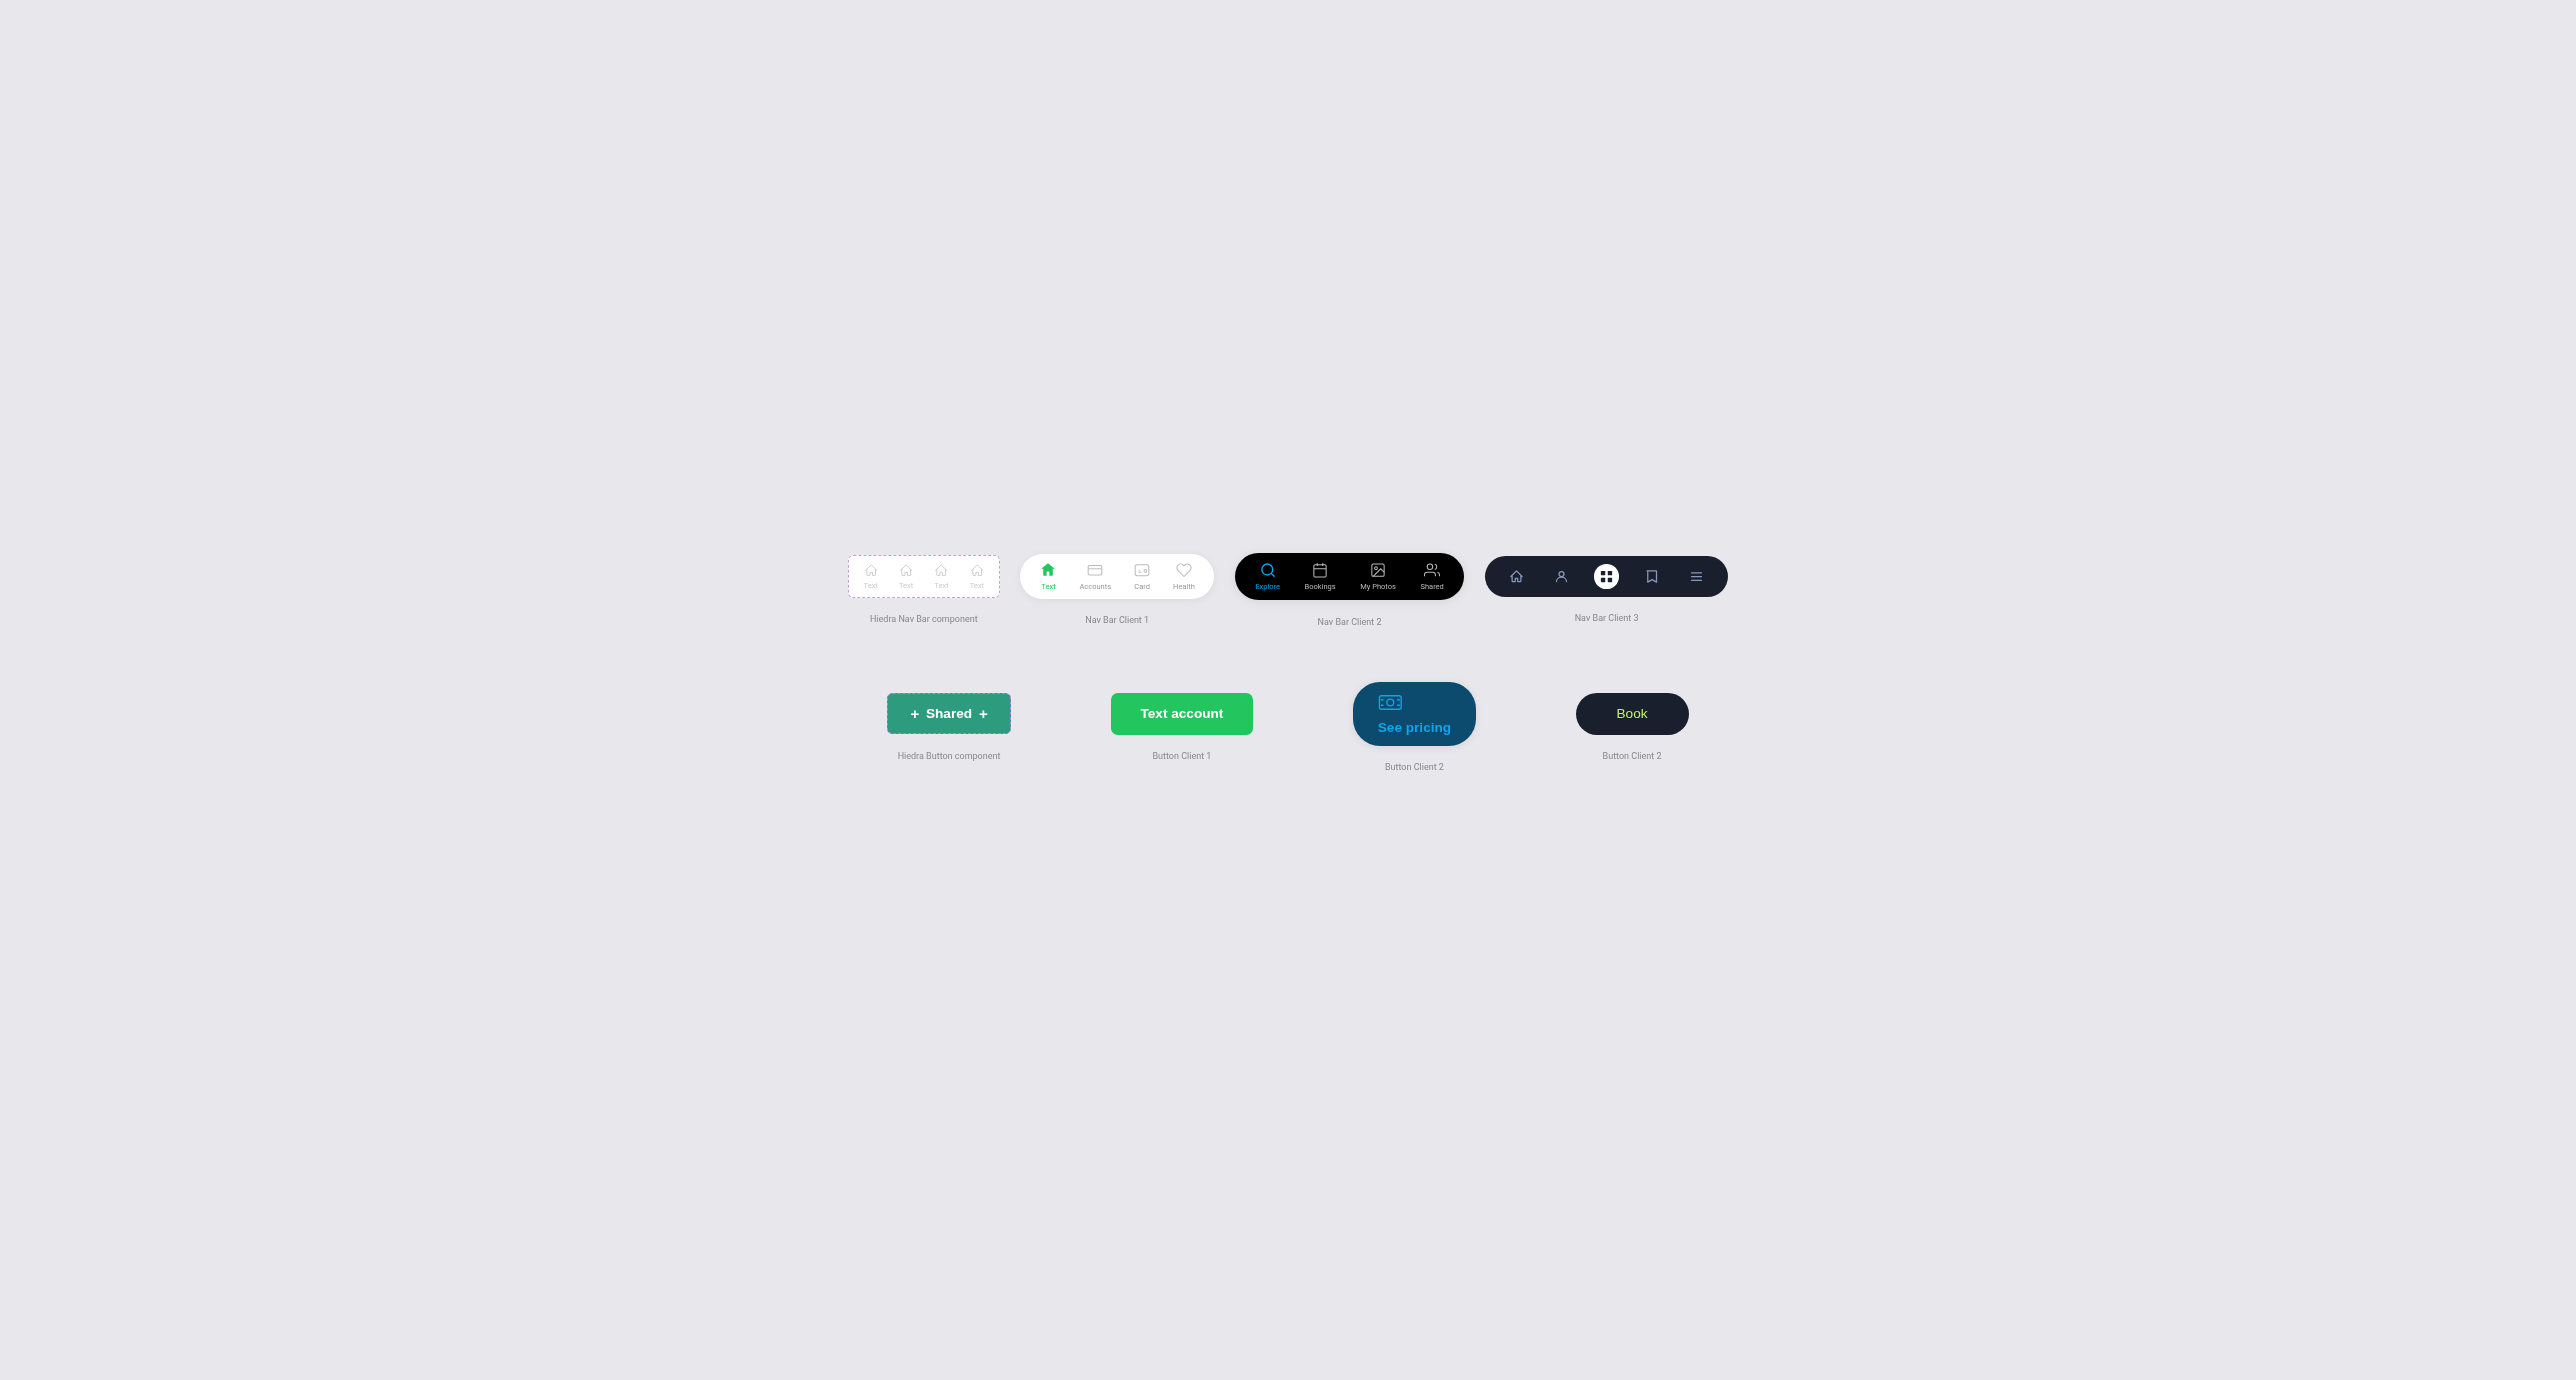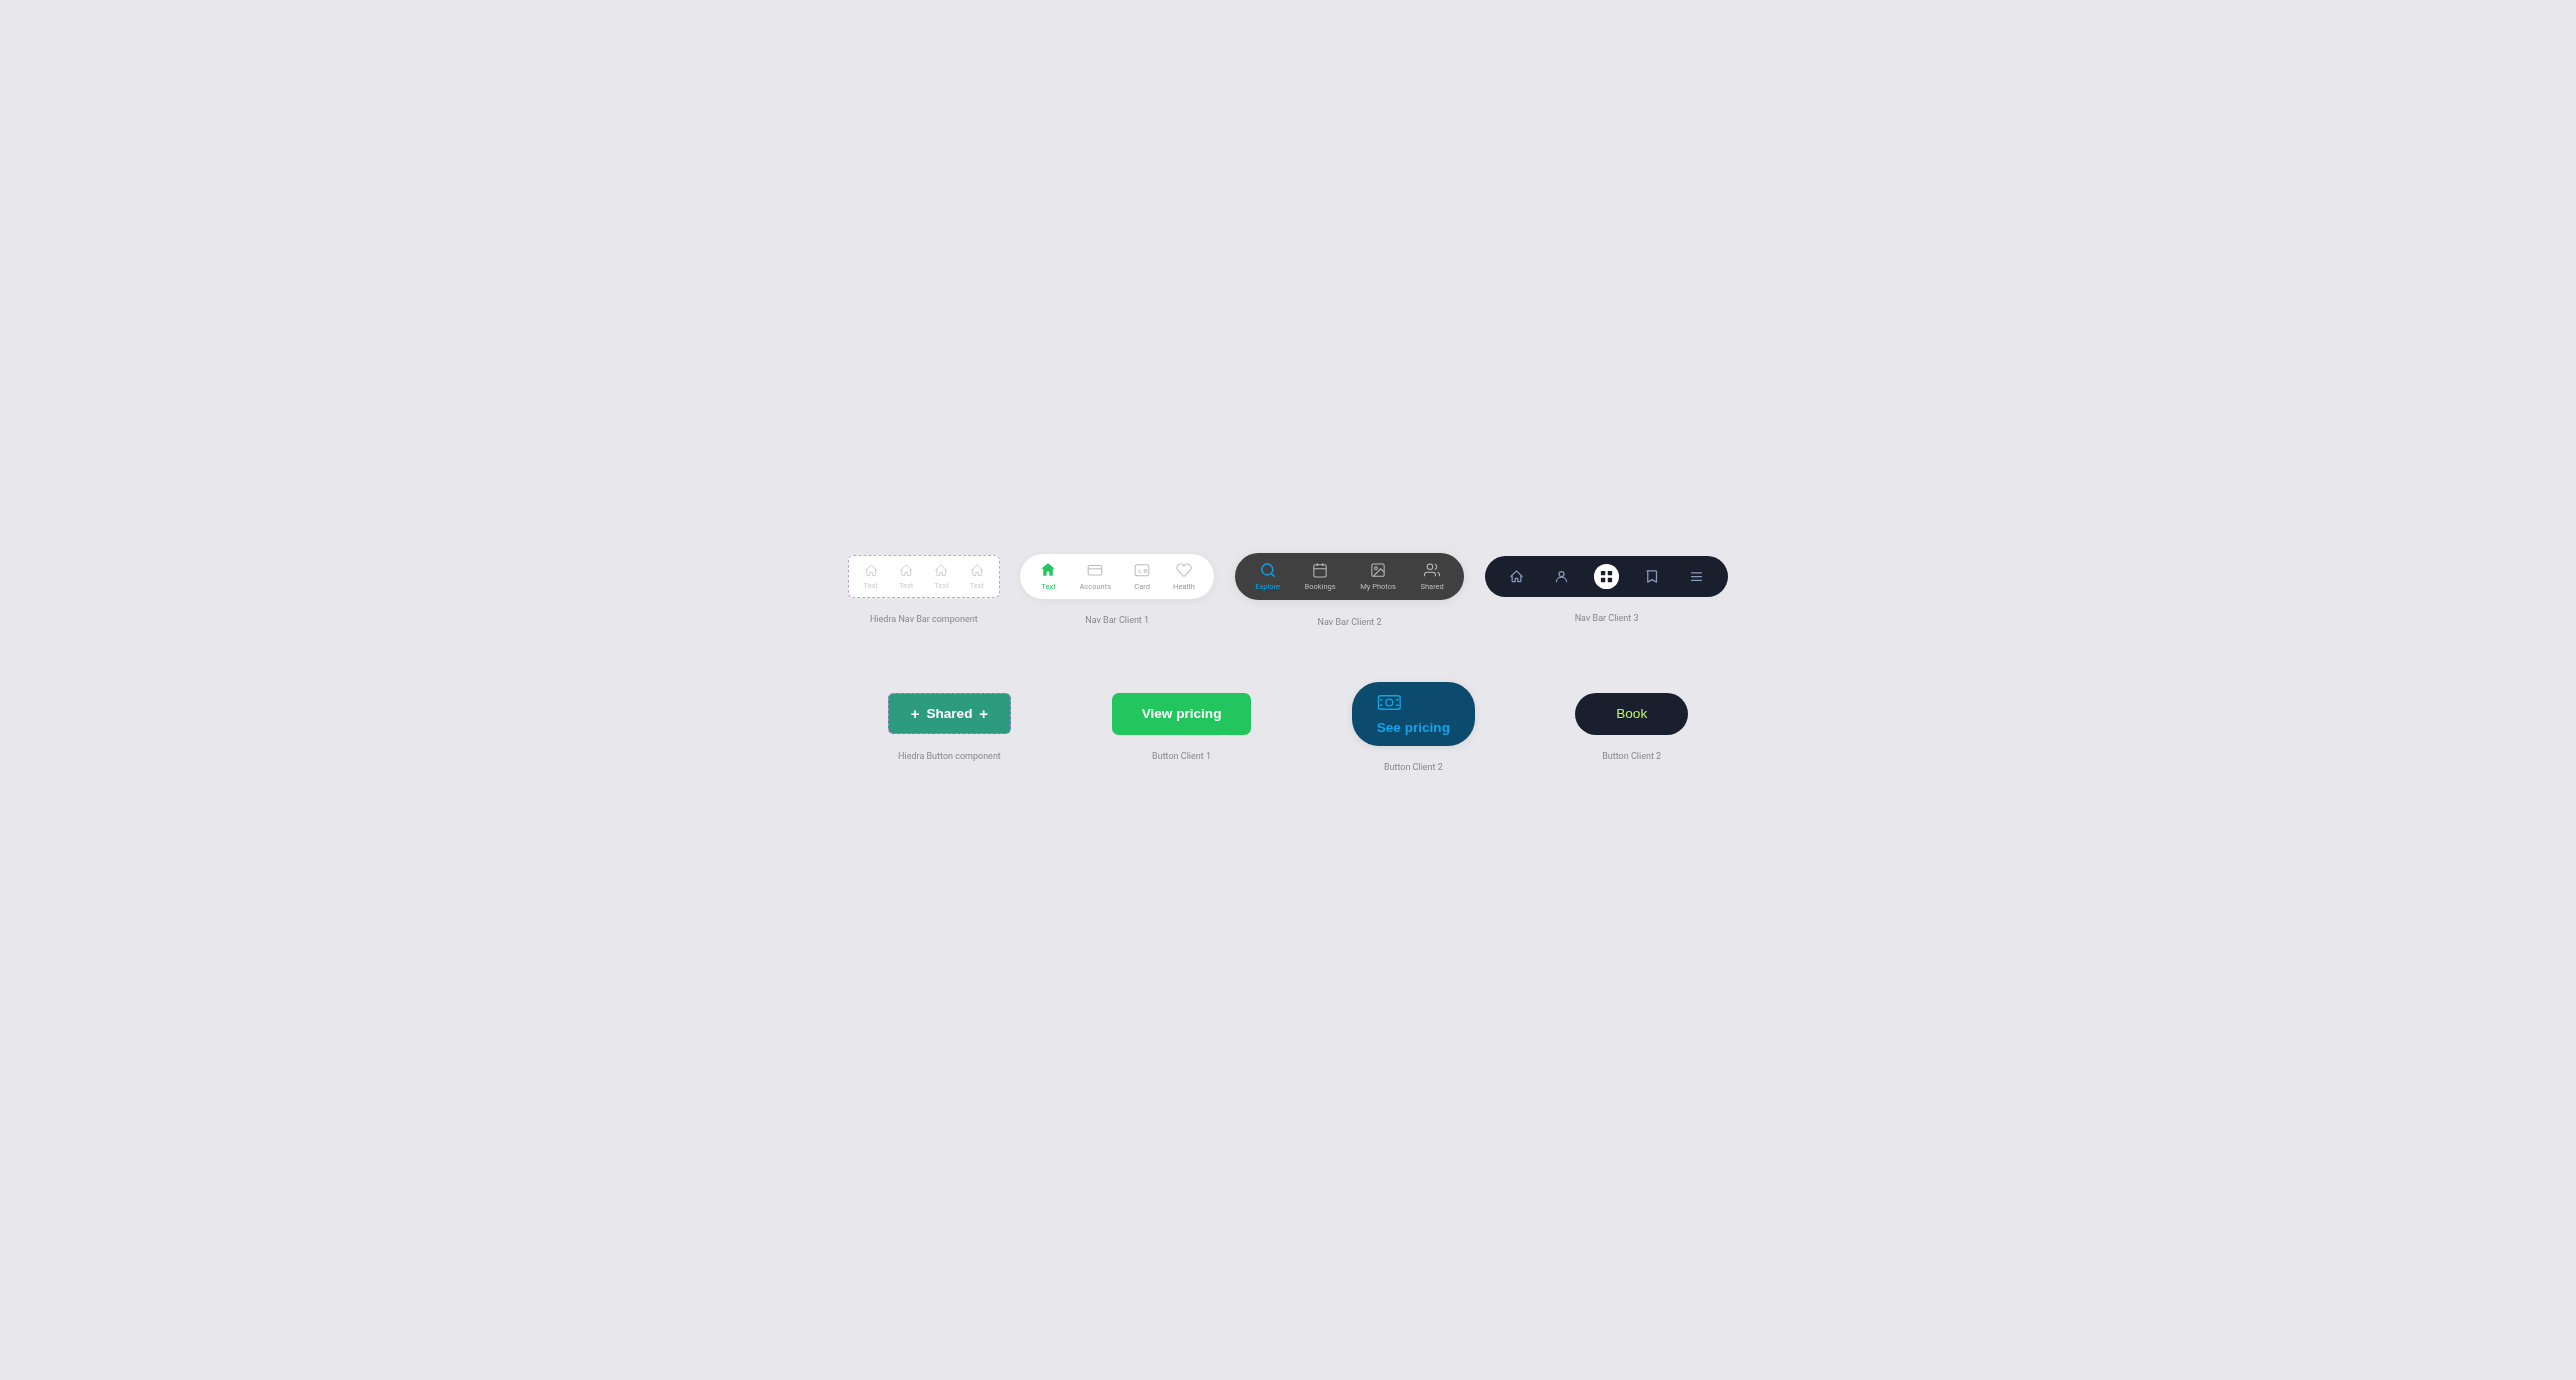--- a/index.html
+++ b/index.html
@@ -99,21 +99,21 @@
       font-size: 7.5px;
       color: #999;
     }
 
     .nav1-home .nav1-icon { color: #22c55e; }
     .nav1-home .nav1-label { color: #22c55e; }
     .nav1-other .nav1-icon { color: #bbb; }
 
     
     .navbar-client2 {
-      background: #404040;
+      background: #000000;
       border-radius: 27px;
       padding: 9.6px 20.5px;
       display: flex;
       gap: 24.6px;
       align-items: center;
       box-shadow: 0 1.4px 11px rgba(0,0,0,0.08);
     }
 
     .nav2-item {
       display: flex;
@@ -404,21 +404,21 @@
       <button class="hiedra-button">
         <span class="hiedra-btn-plus">+</span>
         <span class="hiedra-btn-text">Shared</span>
         <span class="hiedra-btn-plus">+</span>
       </button>
       <span class="component-label">Hiedra Button component</span>
     </div>
 
     <div class="component-wrapper">
       <button class="btn-client1">
-        <span class="btn-client1-text">View pricing</span>
+        <span class="btn-client1-text">Text account</span>
       </button>
       <span class="component-label">Button Client 1</span>
     </div>
 
     <div class="component-wrapper">
       <button class="btn-client2">
         <svg class="btn-client2-icon" viewBox="0 0 36 28" fill="none" stroke="currentColor" stroke-width="2">
           <rect x="2" y="4" width="32" height="20" rx="3"></rect>
           <circle cx="18" cy="14" r="5"></circle>
           <path d="M4 10h4M28 10h4M4 18h4M28 18h4"></path>

